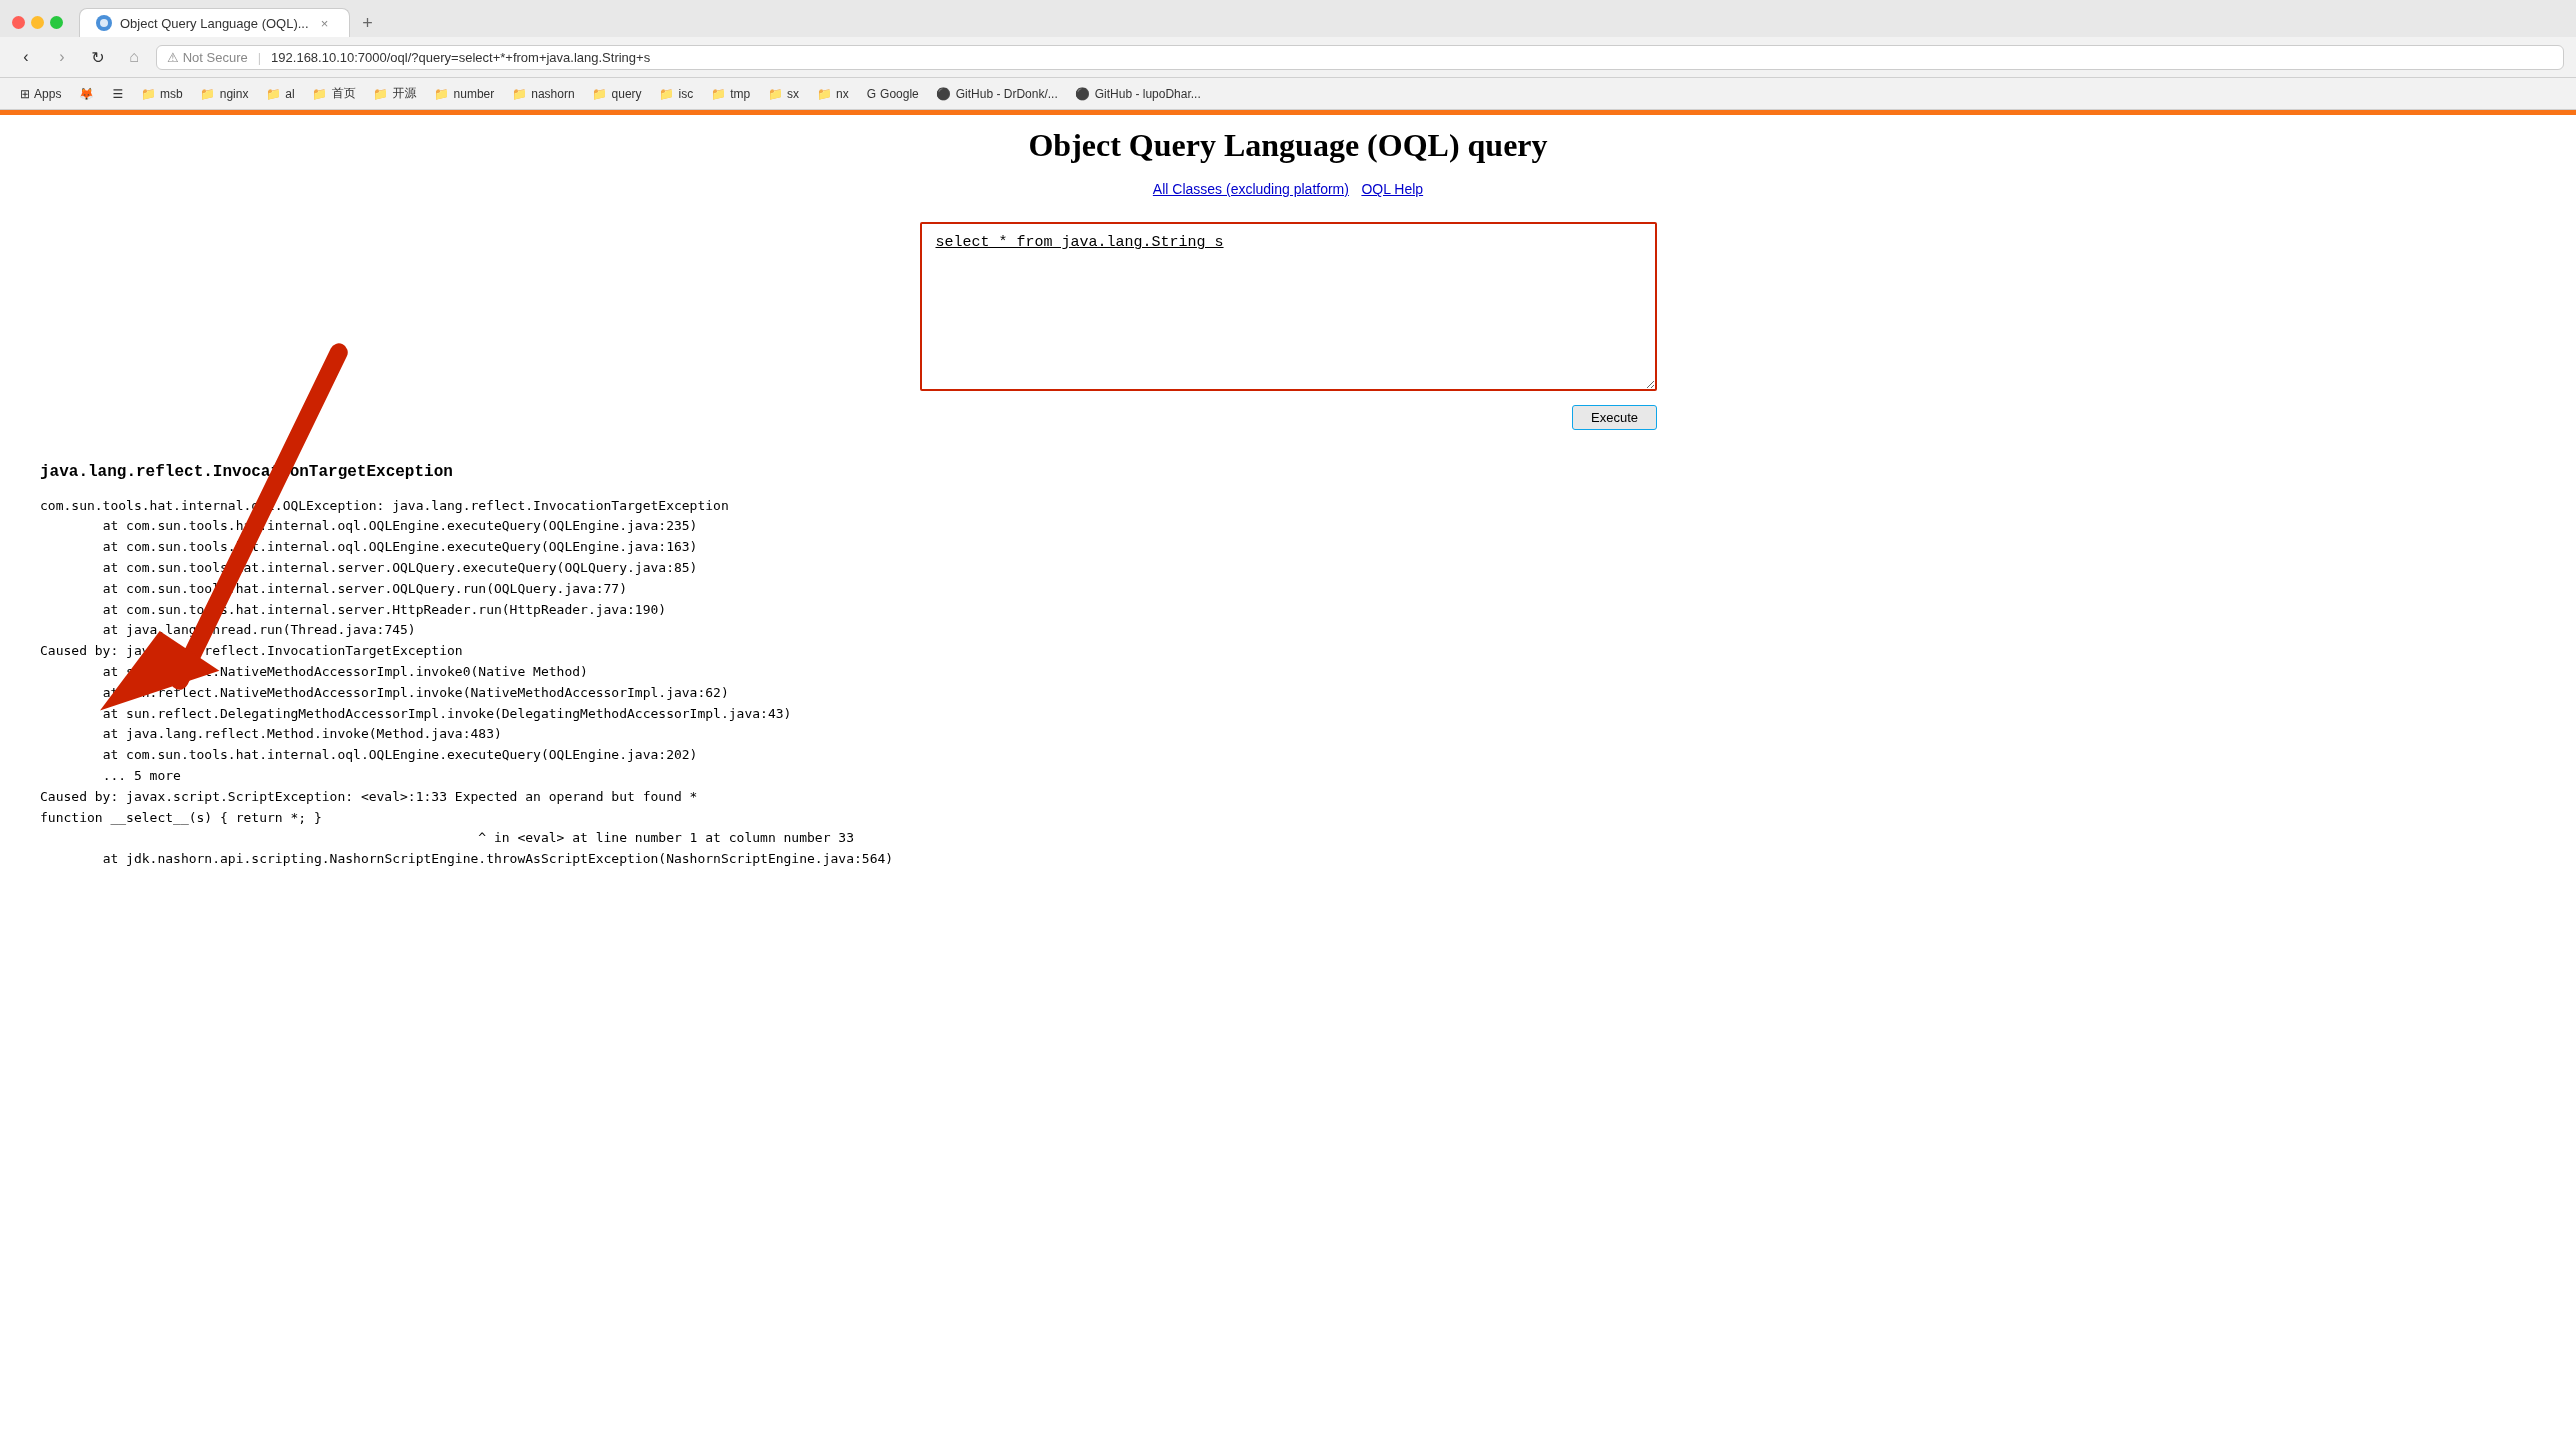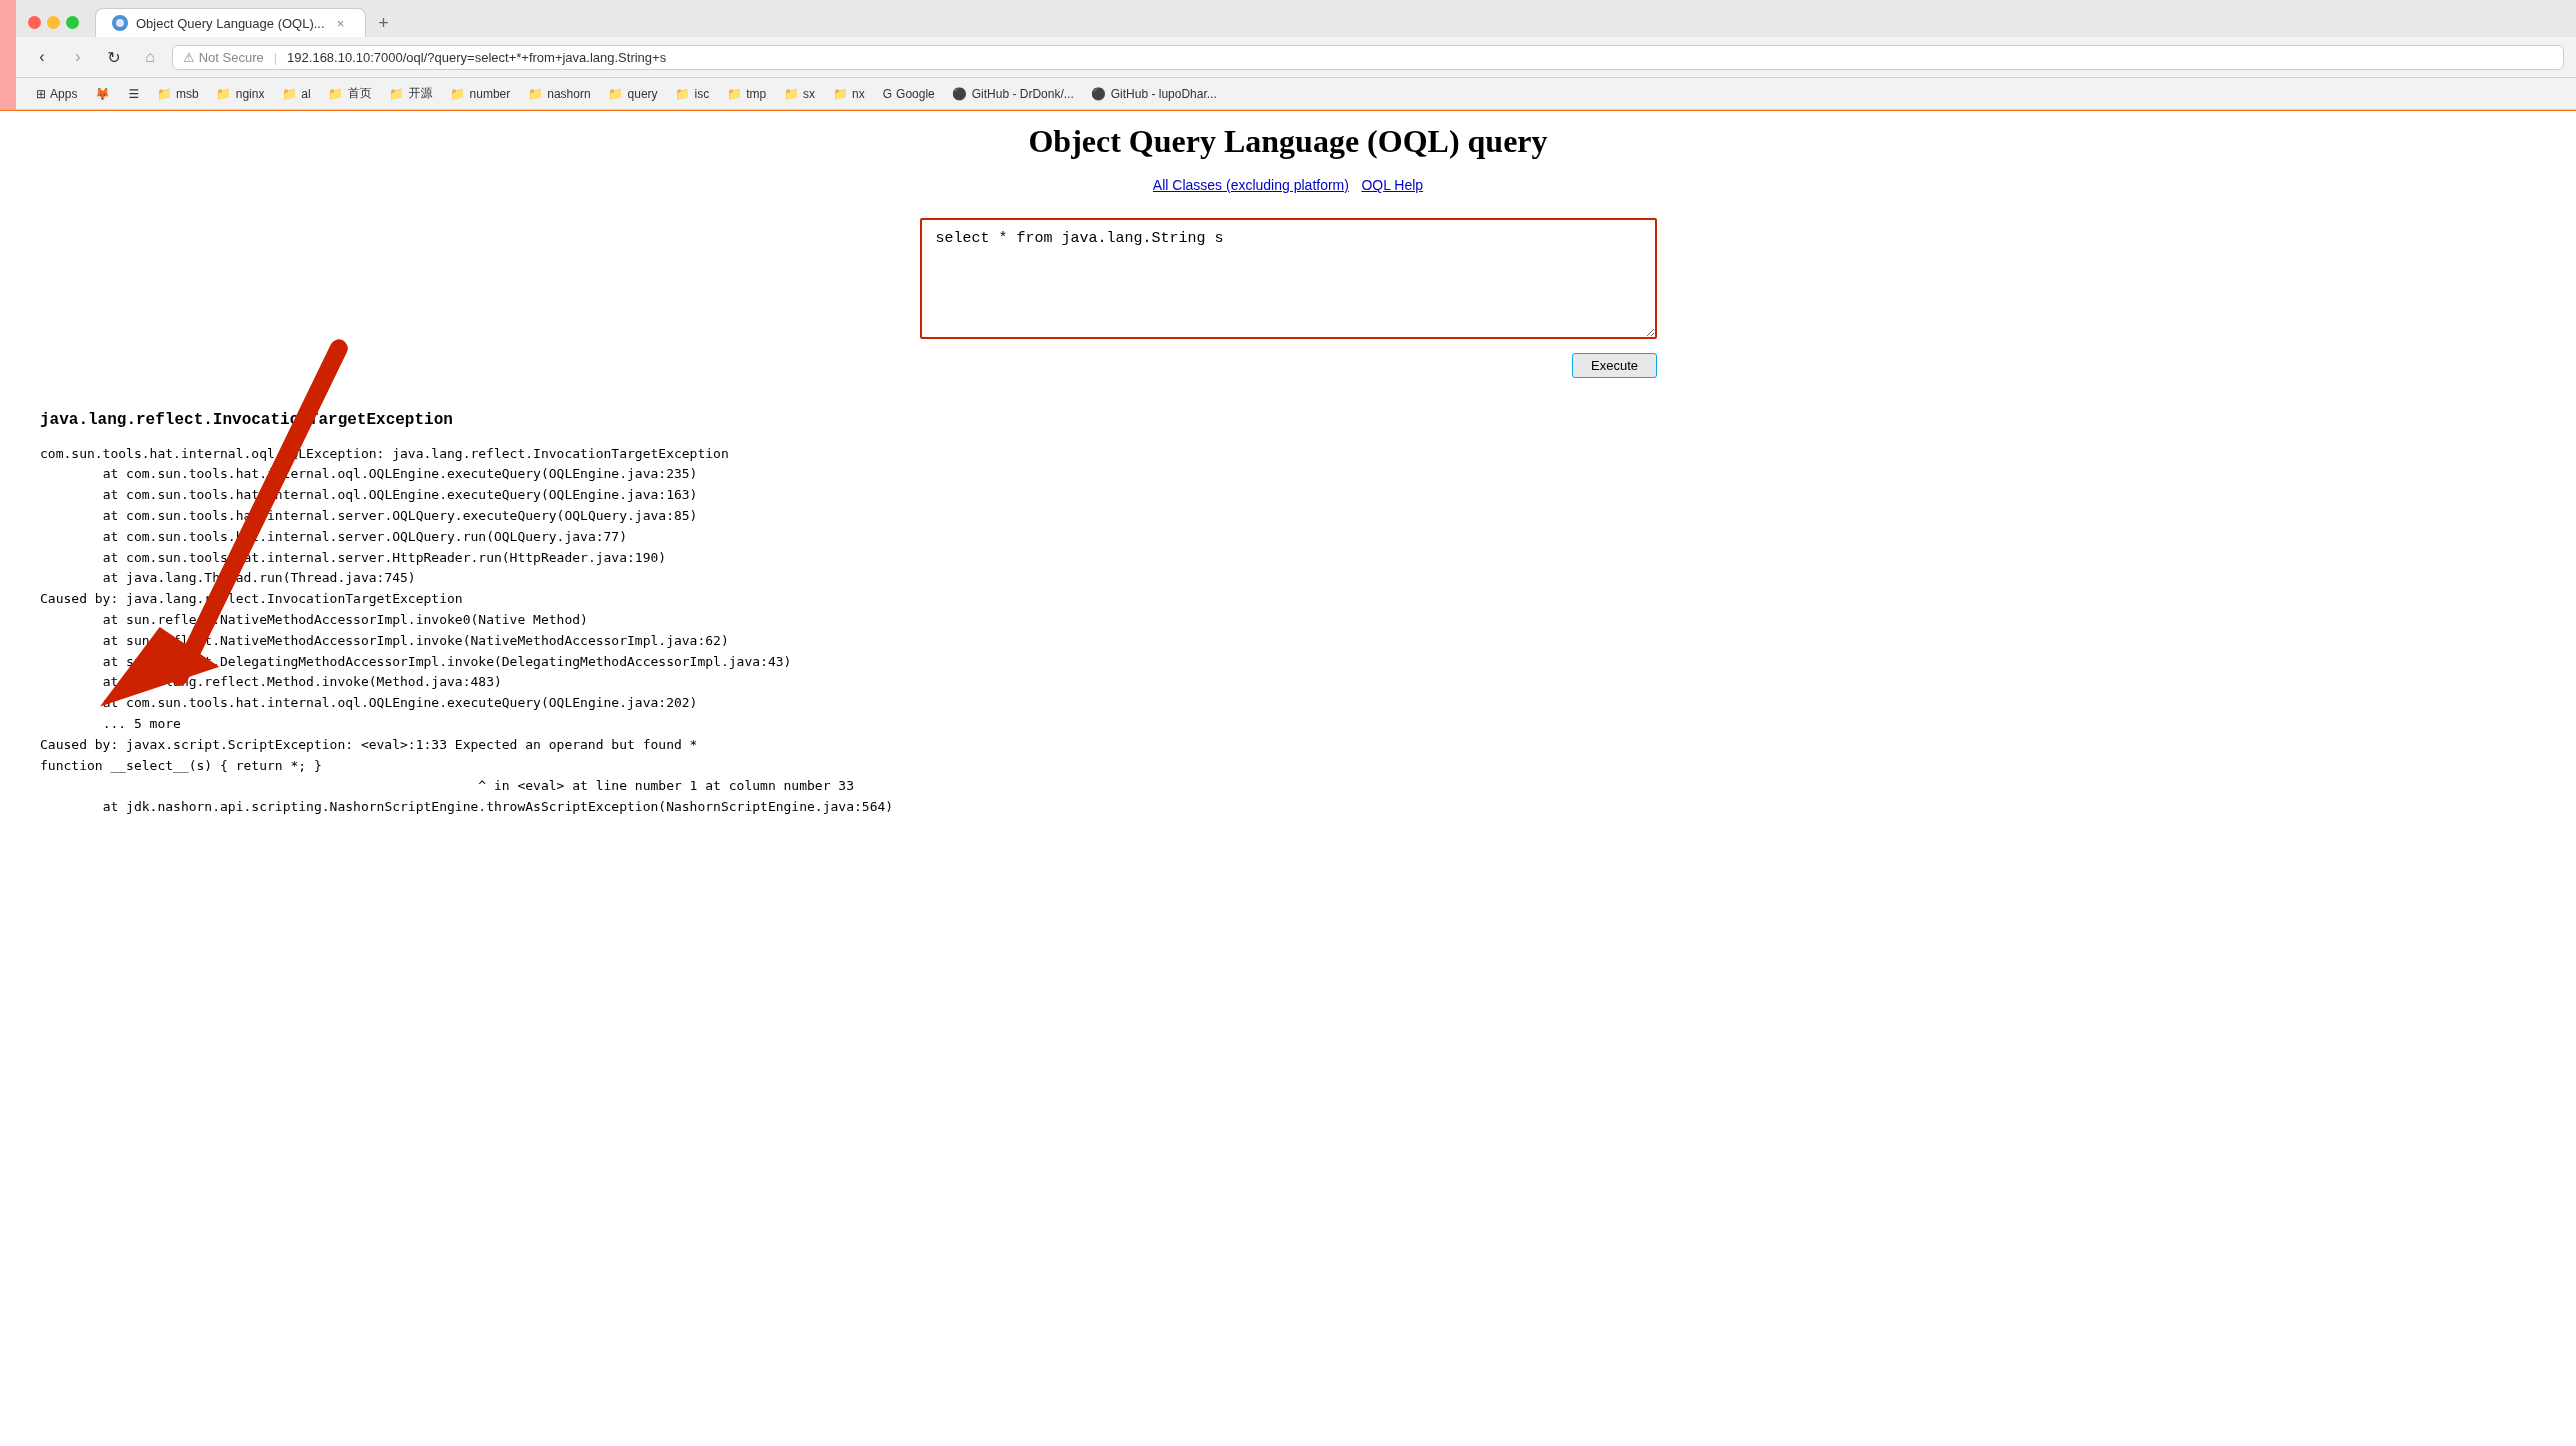--- a/index.html
+++ b/index.html
@@ -1,19 +1,19 @@
 <!DOCTYPE html>
 <html><head>
   <meta charset="utf-8">
   <style>
     * { margin: 0; padding: 0; box-sizing: border-box; }
     body { font-family: -apple-system, BlinkMacSystemFont, 'Helvetica Neue', Arial, sans-serif; background: #fff; }
 
     
-    .browser-chrome { background: #fca5a5; border-bottom: 1px solid #f97316; padding-left: 16px; }
+    .browser-chrome { background: #0c4a6e; border-bottom: 5px solid #f97316; }
     .title-bar { display: flex; align-items: center; padding: 8px 12px 0; gap: 8px; background: #e8e8e8; }
     .traffic-lights { display: flex; gap: 6px; align-items: center; }
     .traffic-light { width: 13px; height: 13px; border-radius: 50%; }
     .tl-red { background: #ff5f57; }
     .tl-yellow { background: #febc2e; }
     .tl-green { background: #28c840; }
     .tab-bar { display: flex; align-items: flex-end; margin-left: 8px; }
     .tab-active { background: #fff; border-radius: 8px 8px 0 0; padding: 6px 16px; display: flex; align-items: center; gap: 8px; font-size: 13px; color: #333; min-width: 219px; border: 1px solid #ccc; border-bottom: none; }
     .tab-favicon { width: 16px; height: 16px; background: #4a90d9; border-radius: 50%; display: flex; align-items: center; justify-content: center; }
     .tab-title { flex: 1; white-space: nowrap; overflow: hidden; text-overflow: ellipsis; }
@@ -36,21 +36,21 @@
 
     
     .page-content { padding: 12px 40px; min-height: calc(100vh - 139px); }
     .page-title { text-align: center; font-size: 32px; font-weight: bold; color: #000; margin-bottom: 16px; font-family: Georgia, serif; }
     .links-row { text-align: center; margin-bottom: 24px; }
     .links-row a { color: #00c; text-decoration: underline; font-size: 14px; cursor: pointer; margin-top: 8px; }
     .links-row span { margin: 0 4px; }
 
     .query-section { display: flex; flex-direction: column; align-items: center; margin-bottom: 30px; position: relative; }
     .query-textarea-wrapper { position: relative; width: 737px; }
-    .query-textarea { width: 737px; height: 121px; border: 2px solid #cc2200; border-radius: 2px; padding: 10px 14px; font-family: 'Courier New', monospace; font-size: 15px; color: #000; resize: both; outline: none; }
+    .query-textarea { width: 737px; height: 169px; border: 2px solid #cc2200; border-radius: 2px; padding: 10px 14px; font-family: 'Courier New', monospace; font-size: 15px; color: #000; resize: both; outline: none; text-decoration: underline; }
     .execute-btn { margin-top: 10px; padding: 4px 18px; font-size: 13px; background: #e8e8e8; border: 1px solid #0ea5e9; border-radius: 3px; cursor: pointer; align-self: flex-end; margin-right: calc(50% - 369px); }
 
     
     .arrow-container { position: absolute; left: 60px; top: 120px; pointer-events: none; }
     .arrow-svg { overflow: visible; }
 
     
     .error-section { font-family: 'Courier New', monospace; font-size: 13px; line-height: 1.6; color: #000; }
     .exception-title { font-size: 16px; font-weight: bold; margin-bottom: 10px; }
     .error-lines { white-space: pre; }

